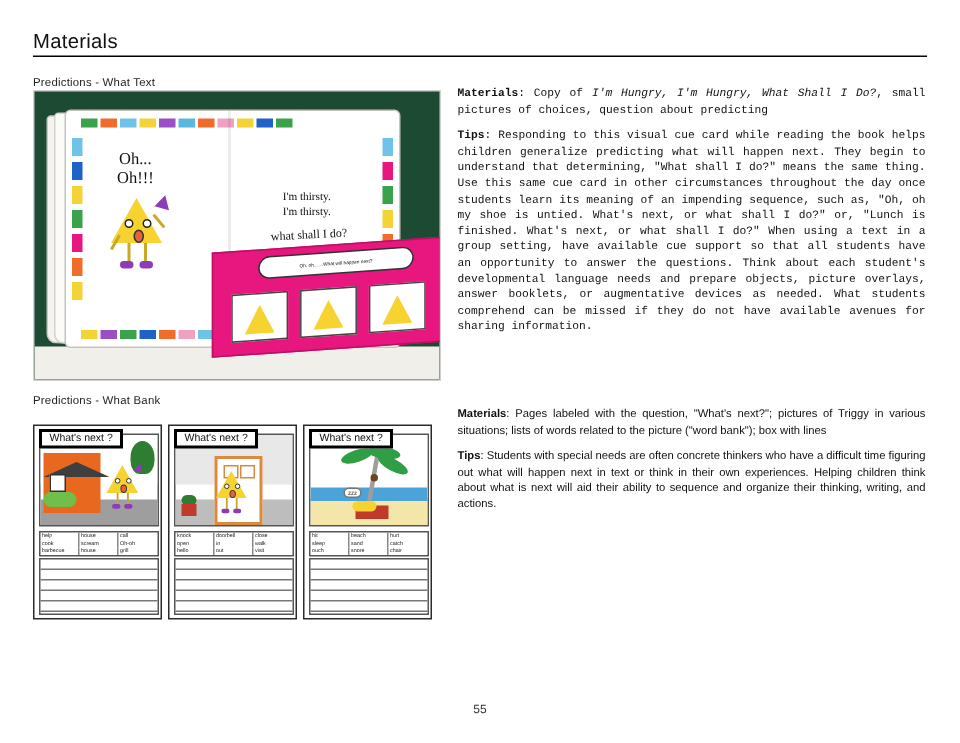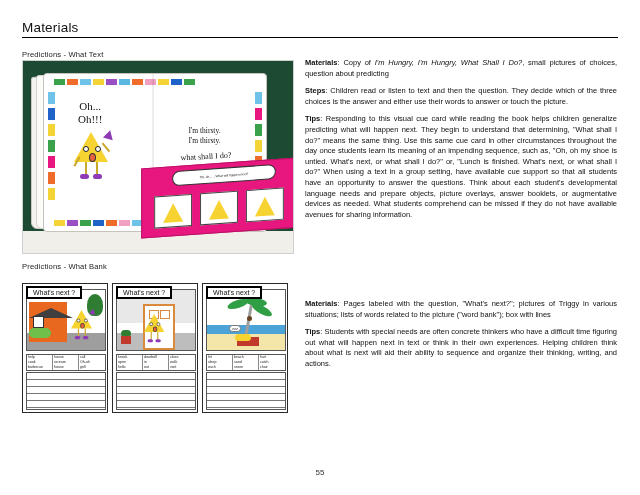--- a/index.html
+++ b/index.html
@@ -47,22 +47,22 @@
   
   .text-col {
     position: absolute;
     left: 305px;
     width: 312px;
     font-size: 7.5px;
     line-height: 10.6px;
     text-align: justify;
     color: #111;
   }
-  #text-col-1 { top: 58px; }
-  #text-col-2 { top: 299px; }
+  #text-col-1 { top: 58px; font-family: Liberation Mono, monospace; }
+  #text-col-2 { top: 271px; }
   .para { margin: 0 0 7px 0; }
   .para:last-child { margin-bottom: 0; }
   .lead { font-weight: bold; }
   .ital { font-style: italic; }
 
   
   .photo {
     position: absolute;
     box-sizing: border-box;
   }
@@ -479,23 +479,20 @@
     </div>
     <div class="cue-pic p3">
       <div class="mini-tri"></div>
     </div>
   </div>
 </div>
 
 <div class="text-col" id="text-col-1">
   <p class="para">
     <span class="lead">Materials</span><span>:  </span><span>Copy of </span><span class="ital">I'm Hungry, I'm Hungry, What Shall I Do?</span><span>, small pictures of choices, question about predicting</span>
-  </p>
-  <p class="para">
-    <span class="lead">Steps</span><span>:  </span><span>Children read or listen to text and then the question.  They decide which of the three choices is the answer and either use their words to answer or touch the picture.</span>
   </p>
   <p class="para">
     <span class="lead">Tips</span><span>:  </span><span>Responding to this visual cue card while reading the book helps children generalize predicting what will happen next.  They begin to understand that determining, "What shall I do?" means the same thing. Use this same cue card in other circumstances throughout the day once students learn its meaning of an impending sequence, such as, "Oh, oh my shoe is untied.  What's next, or what shall I do?" or, "Lunch is finished.  What's next, or what shall I do?" When using a text in a group setting, have available cue support so that all students have an opportunity to answer the questions.  Think about each student's developmental language needs and prepare objects, picture overlays, answer booklets, or augmentative devices as needed. What students comprehend can be missed if they do not have available avenues for sharing information.</span>
   </p>
 </div>
 
 <div class="section-label" id="label-2">Predictions - What Bank</div>
 
 <div class="photo" id="photo-sheets">
 

